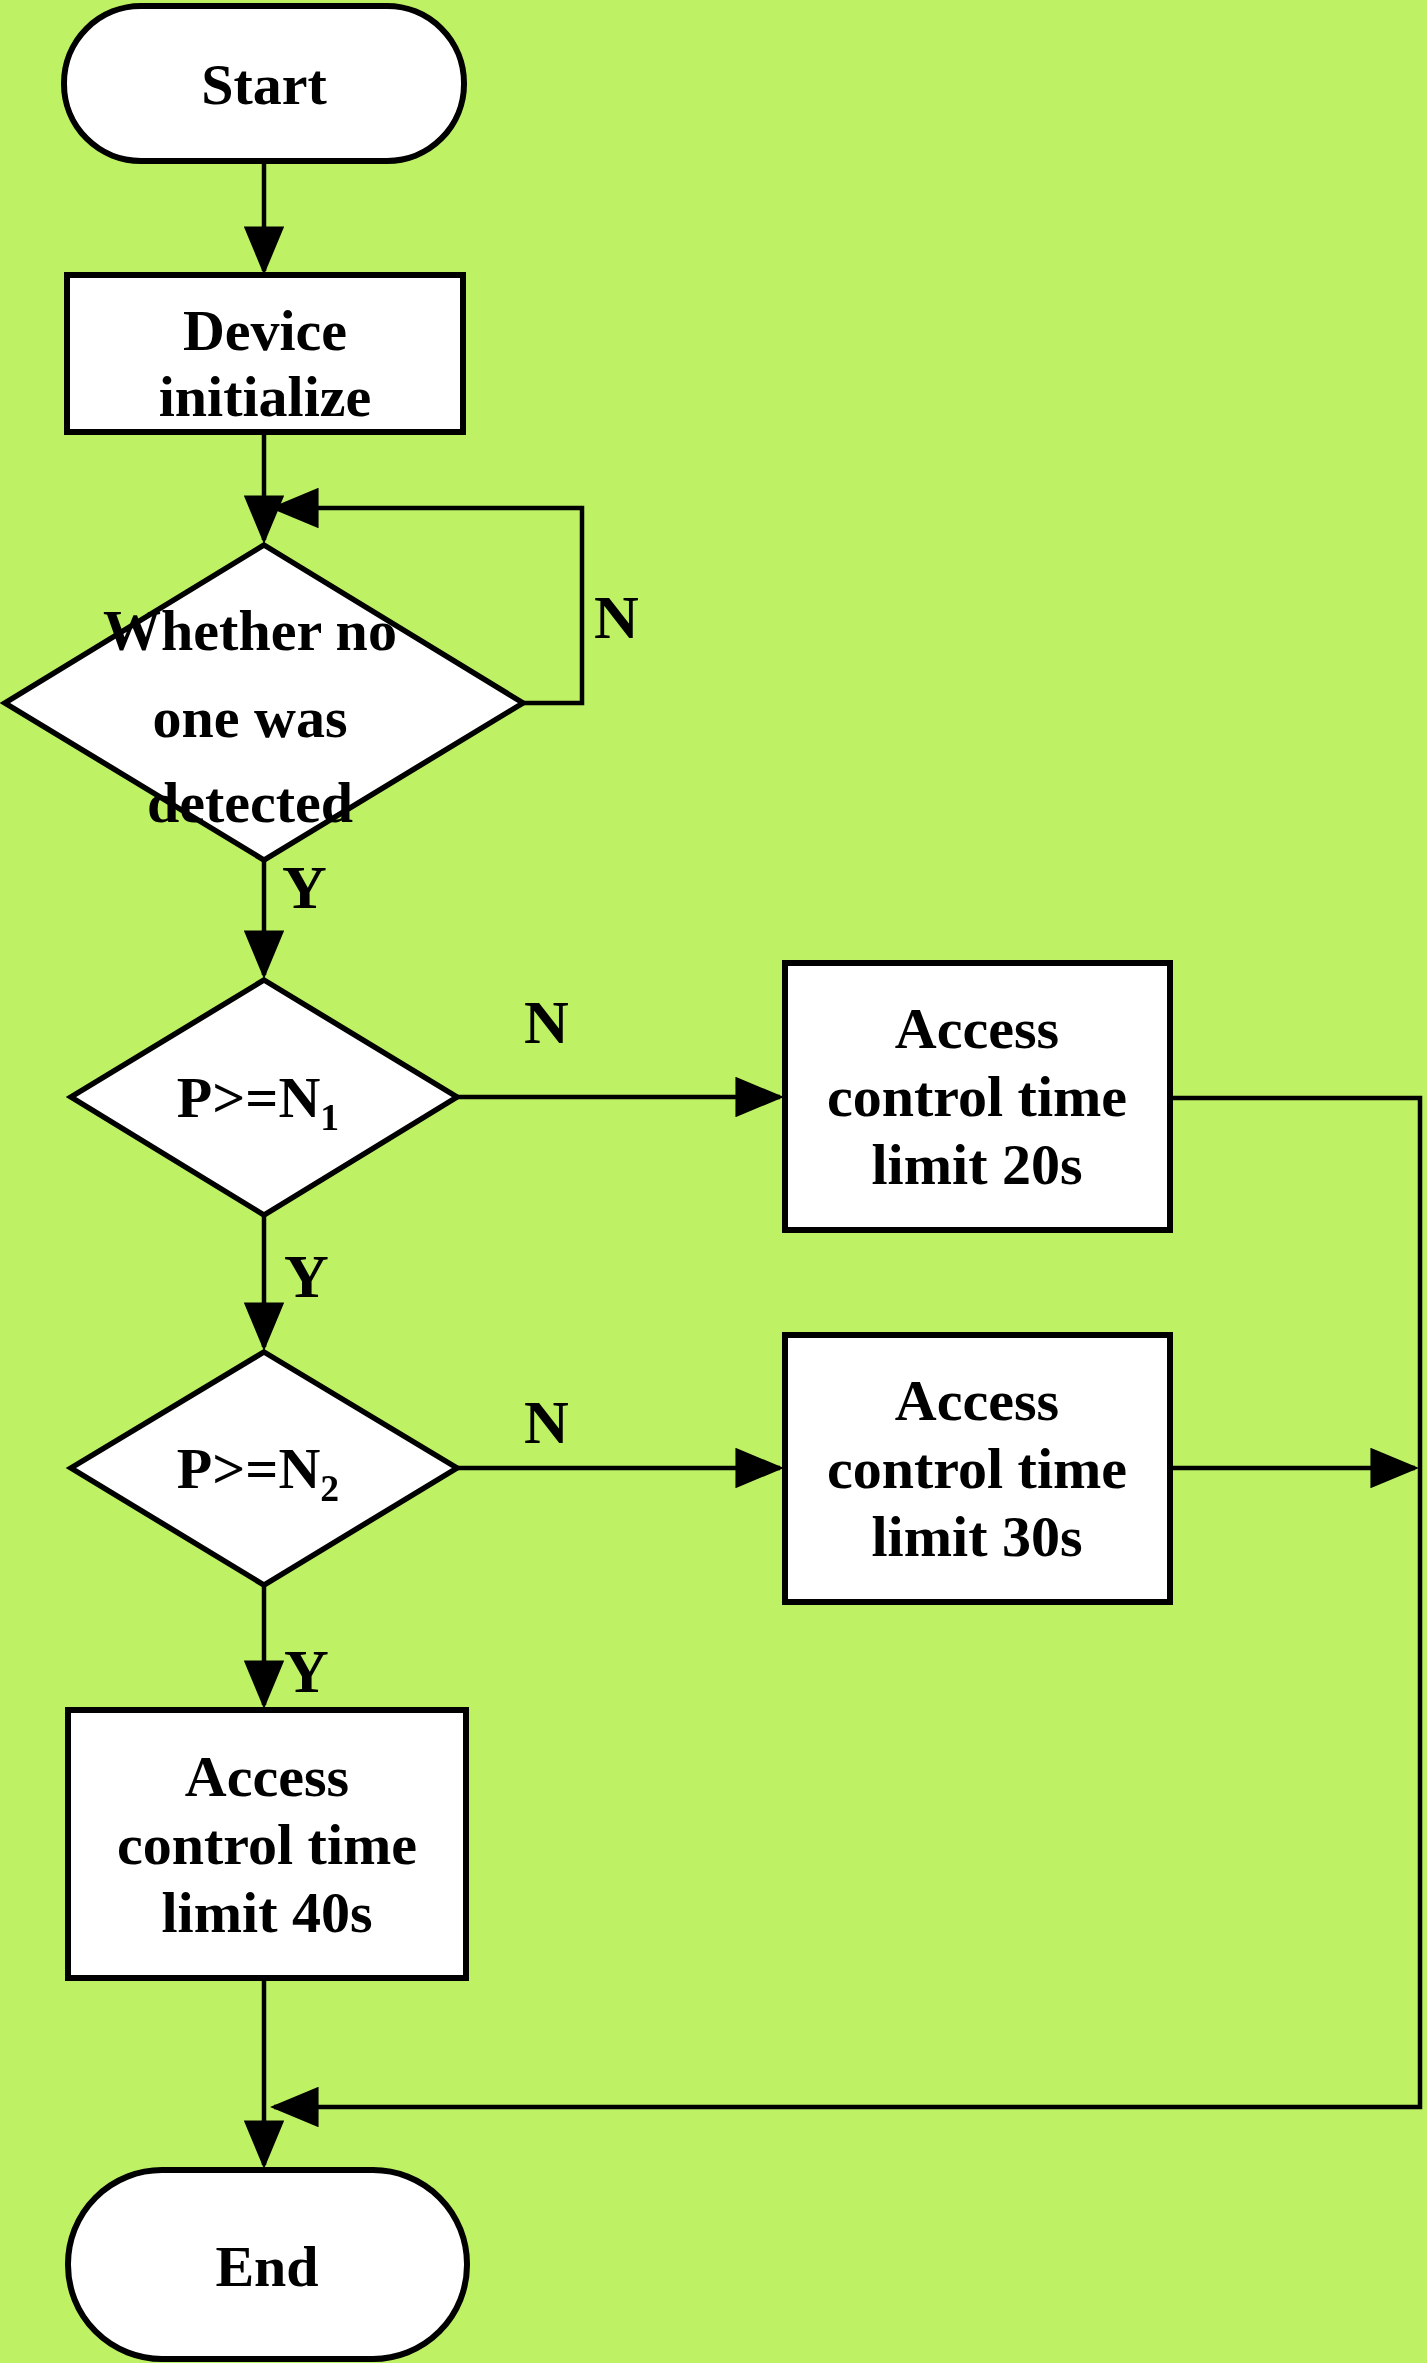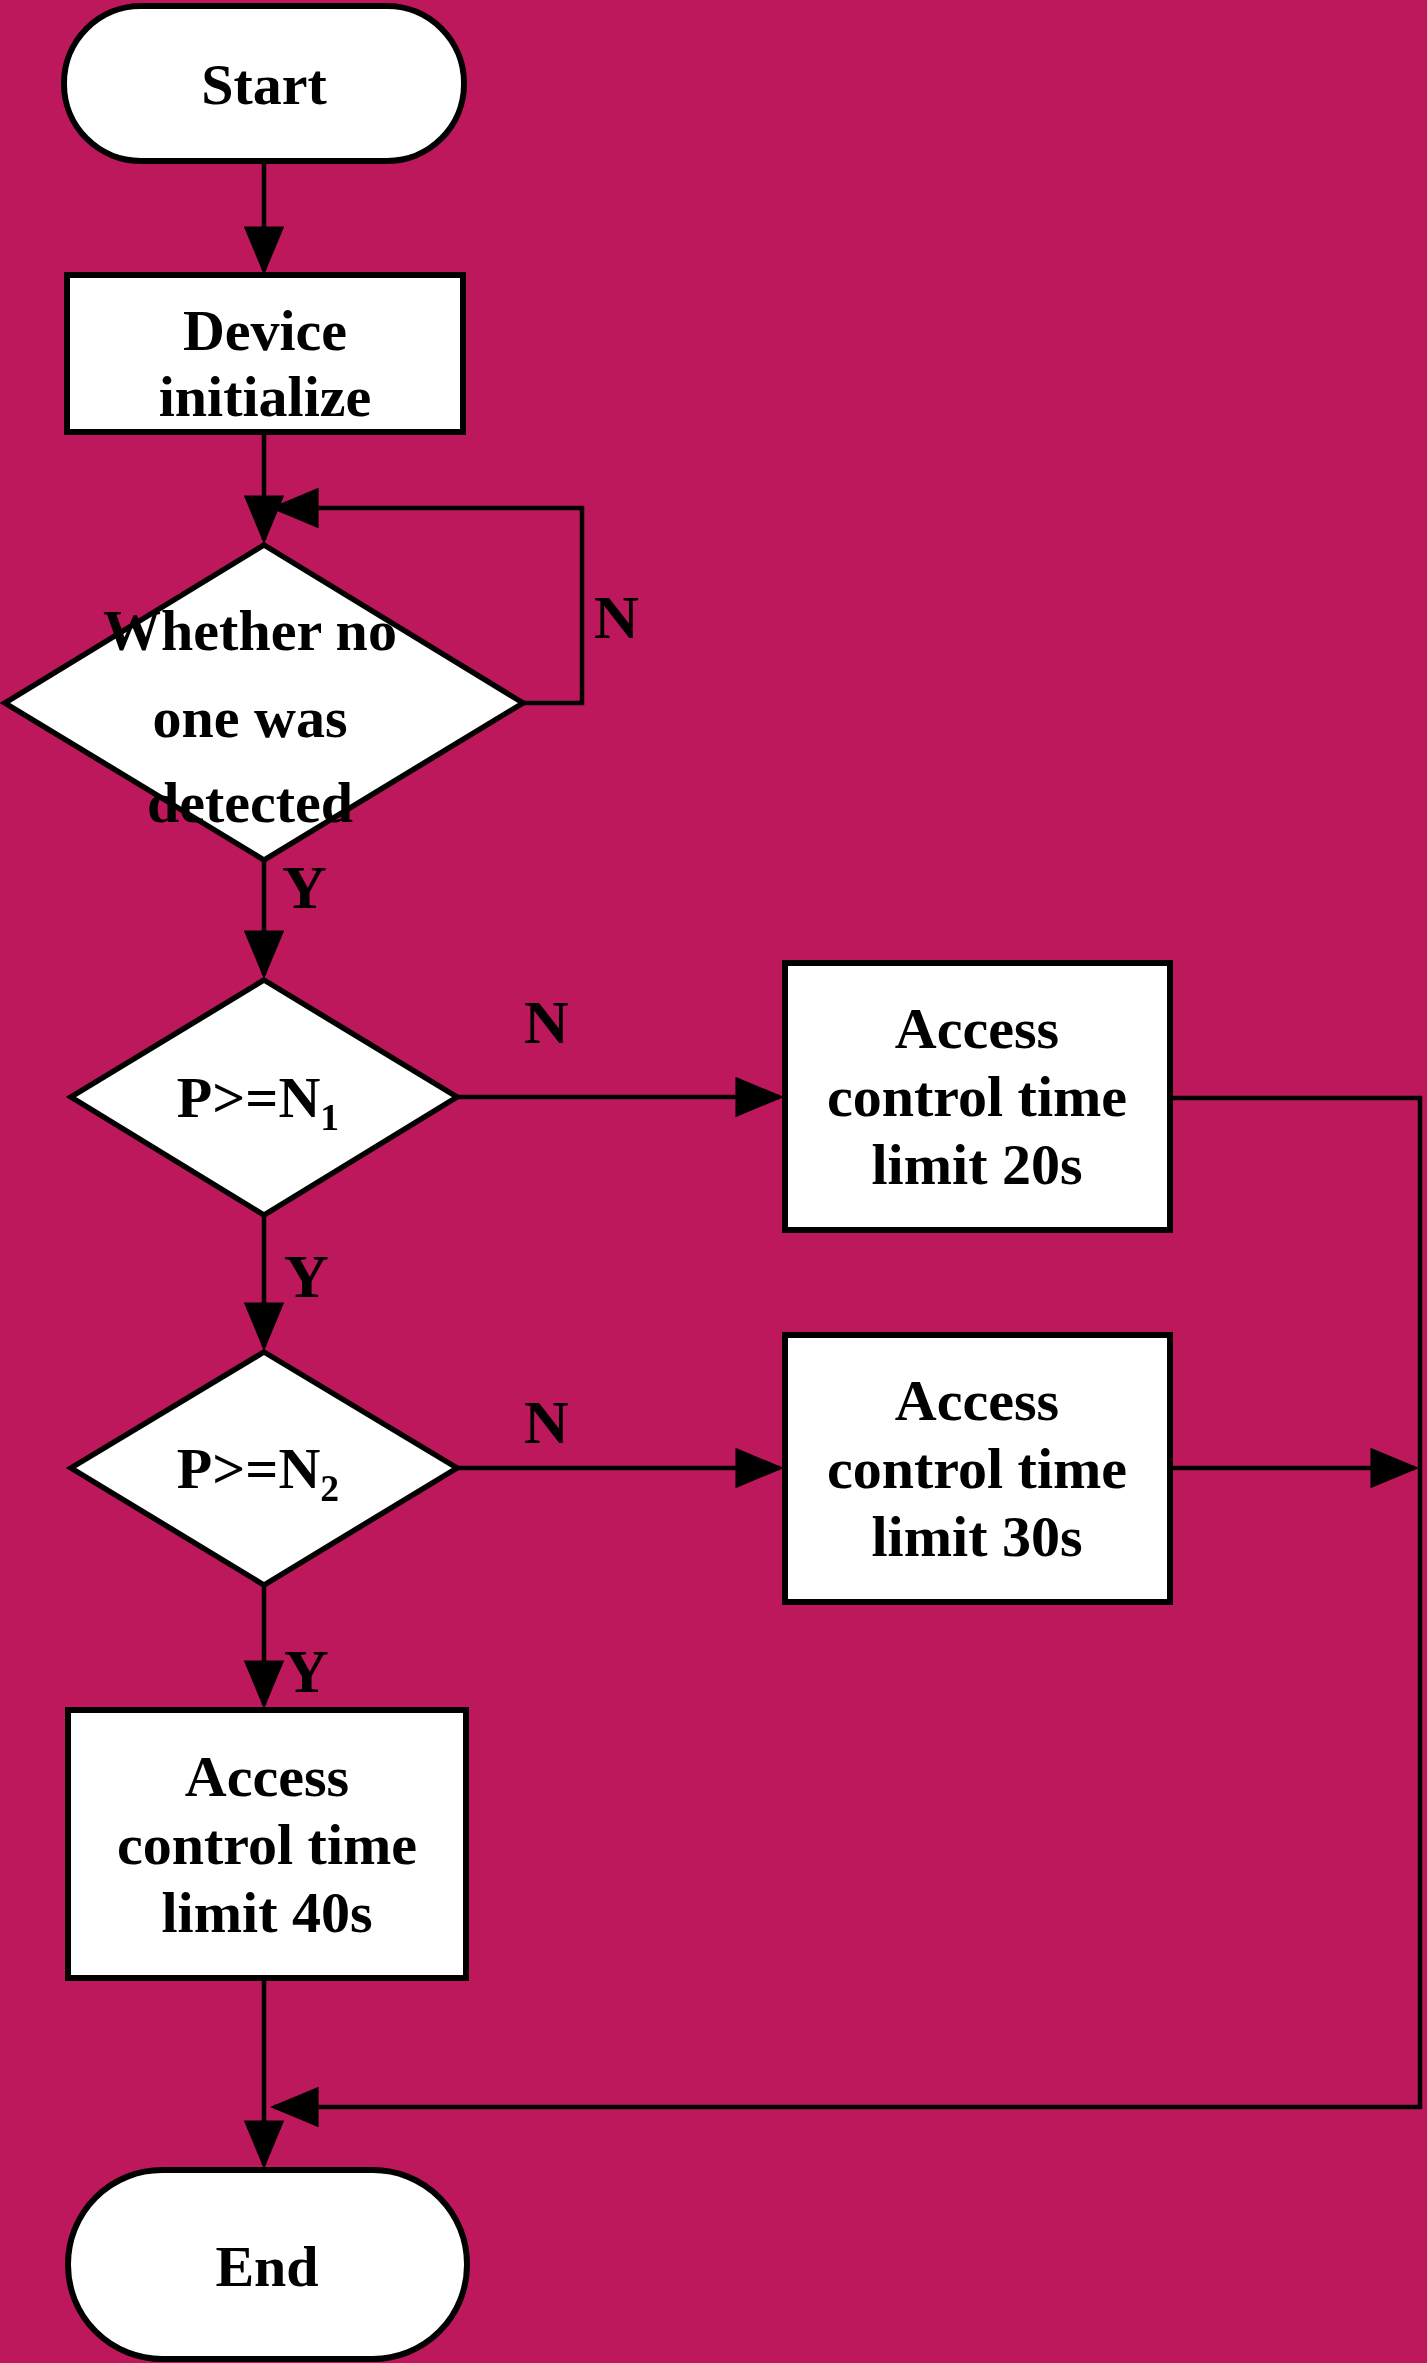--- a/index.html
+++ b/index.html
@@ -4,21 +4,21 @@
 <style>
   html, body {
     margin: 0;
     padding: 0;
     background: #ffffff;
   }
   .stage {
     position: relative;
     width: 1427px;
     height: 2363px;
-    background: #be185d;
+    background: #bef264;
   }
   svg { display: block; }
   text {
     font-family: "Liberation Serif", "DejaVu Serif", serif;
     font-weight: bold;
     fill: #000000;
   }
   .node-text  { font-size: 58px; }
   .edge-label { font-size: 62px; }
   .shape {

